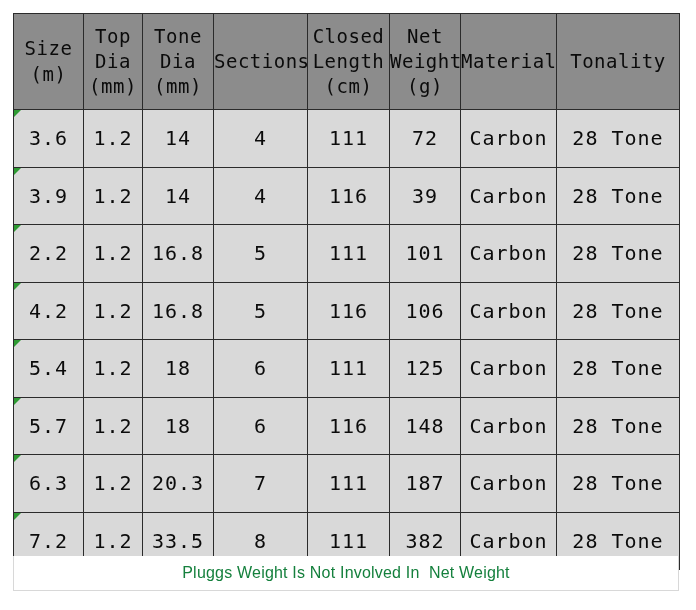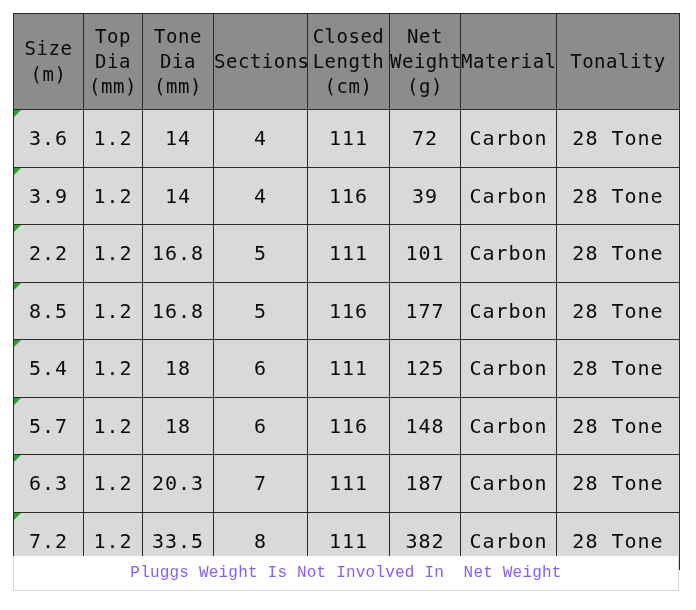--- a/index.html
+++ b/index.html
@@ -121,23 +121,23 @@
     border-left: 1px solid #d8d8d8;
     border-right: 1px solid #d8d8d8;
     border-bottom: 1px solid #d8d8d8;
     display: flex;
     align-items: center;
     justify-content: center;
     z-index: 3;
   }
 
   #footer-note .note-text {
-    font-family: Liberation Mono, monospace;
+    font-family: Liberation Sans, sans-serif;
     font-size: 16px;
-    color: #8b5cf6;
+    color: #15803d;
     letter-spacing: 0.2px;
     white-space: pre;
   }
 </style>
 </head>
 <body>
 
 <div id="page">
 
   <div id="watermark">非会员水印</div>
@@ -216,26 +216,26 @@
             <td class="size-cell">2.2</td>
             <td>1.2</td>
             <td>16.8</td>
             <td>5</td>
             <td>111</td>
             <td>101</td>
             <td>Carbon</td>
             <td>28 Tone</td>
           </tr>
           <tr>
-            <td class="size-cell">8.5</td>
+            <td class="size-cell">4.2</td>
             <td>1.2</td>
             <td>16.8</td>
             <td>5</td>
             <td>116</td>
-            <td>177</td>
+            <td>106</td>
             <td>Carbon</td>
             <td>28 Tone</td>
           </tr>
           <tr>
             <td class="size-cell">5.4</td>
             <td>1.2</td>
             <td>18</td>
             <td>6</td>
             <td>111</td>
             <td>125</td>

